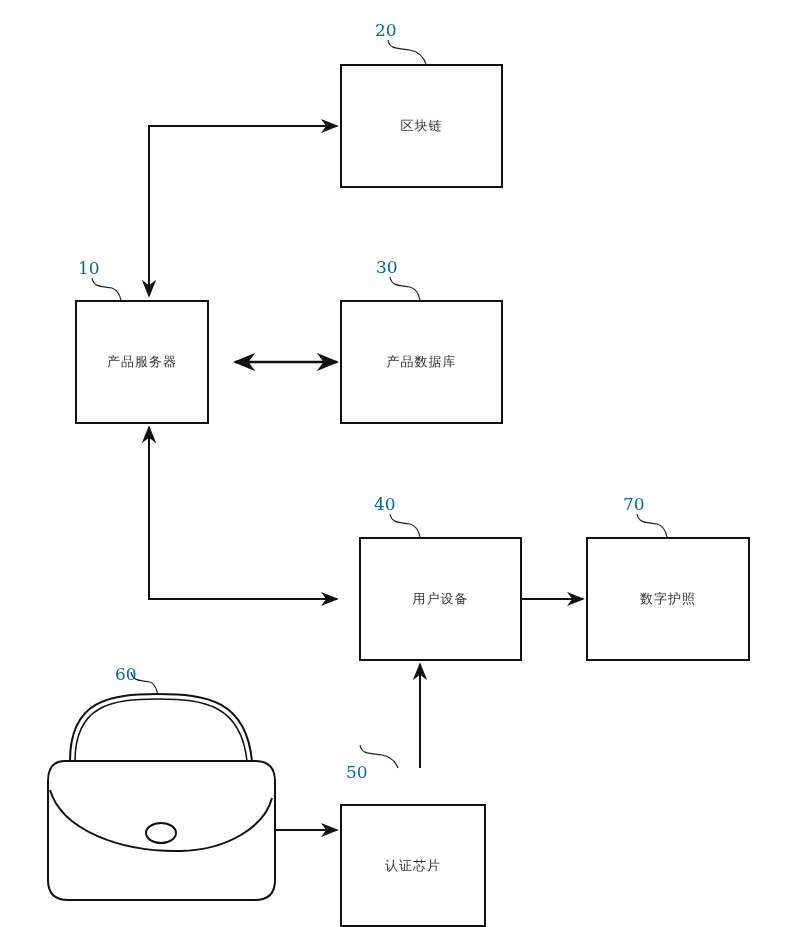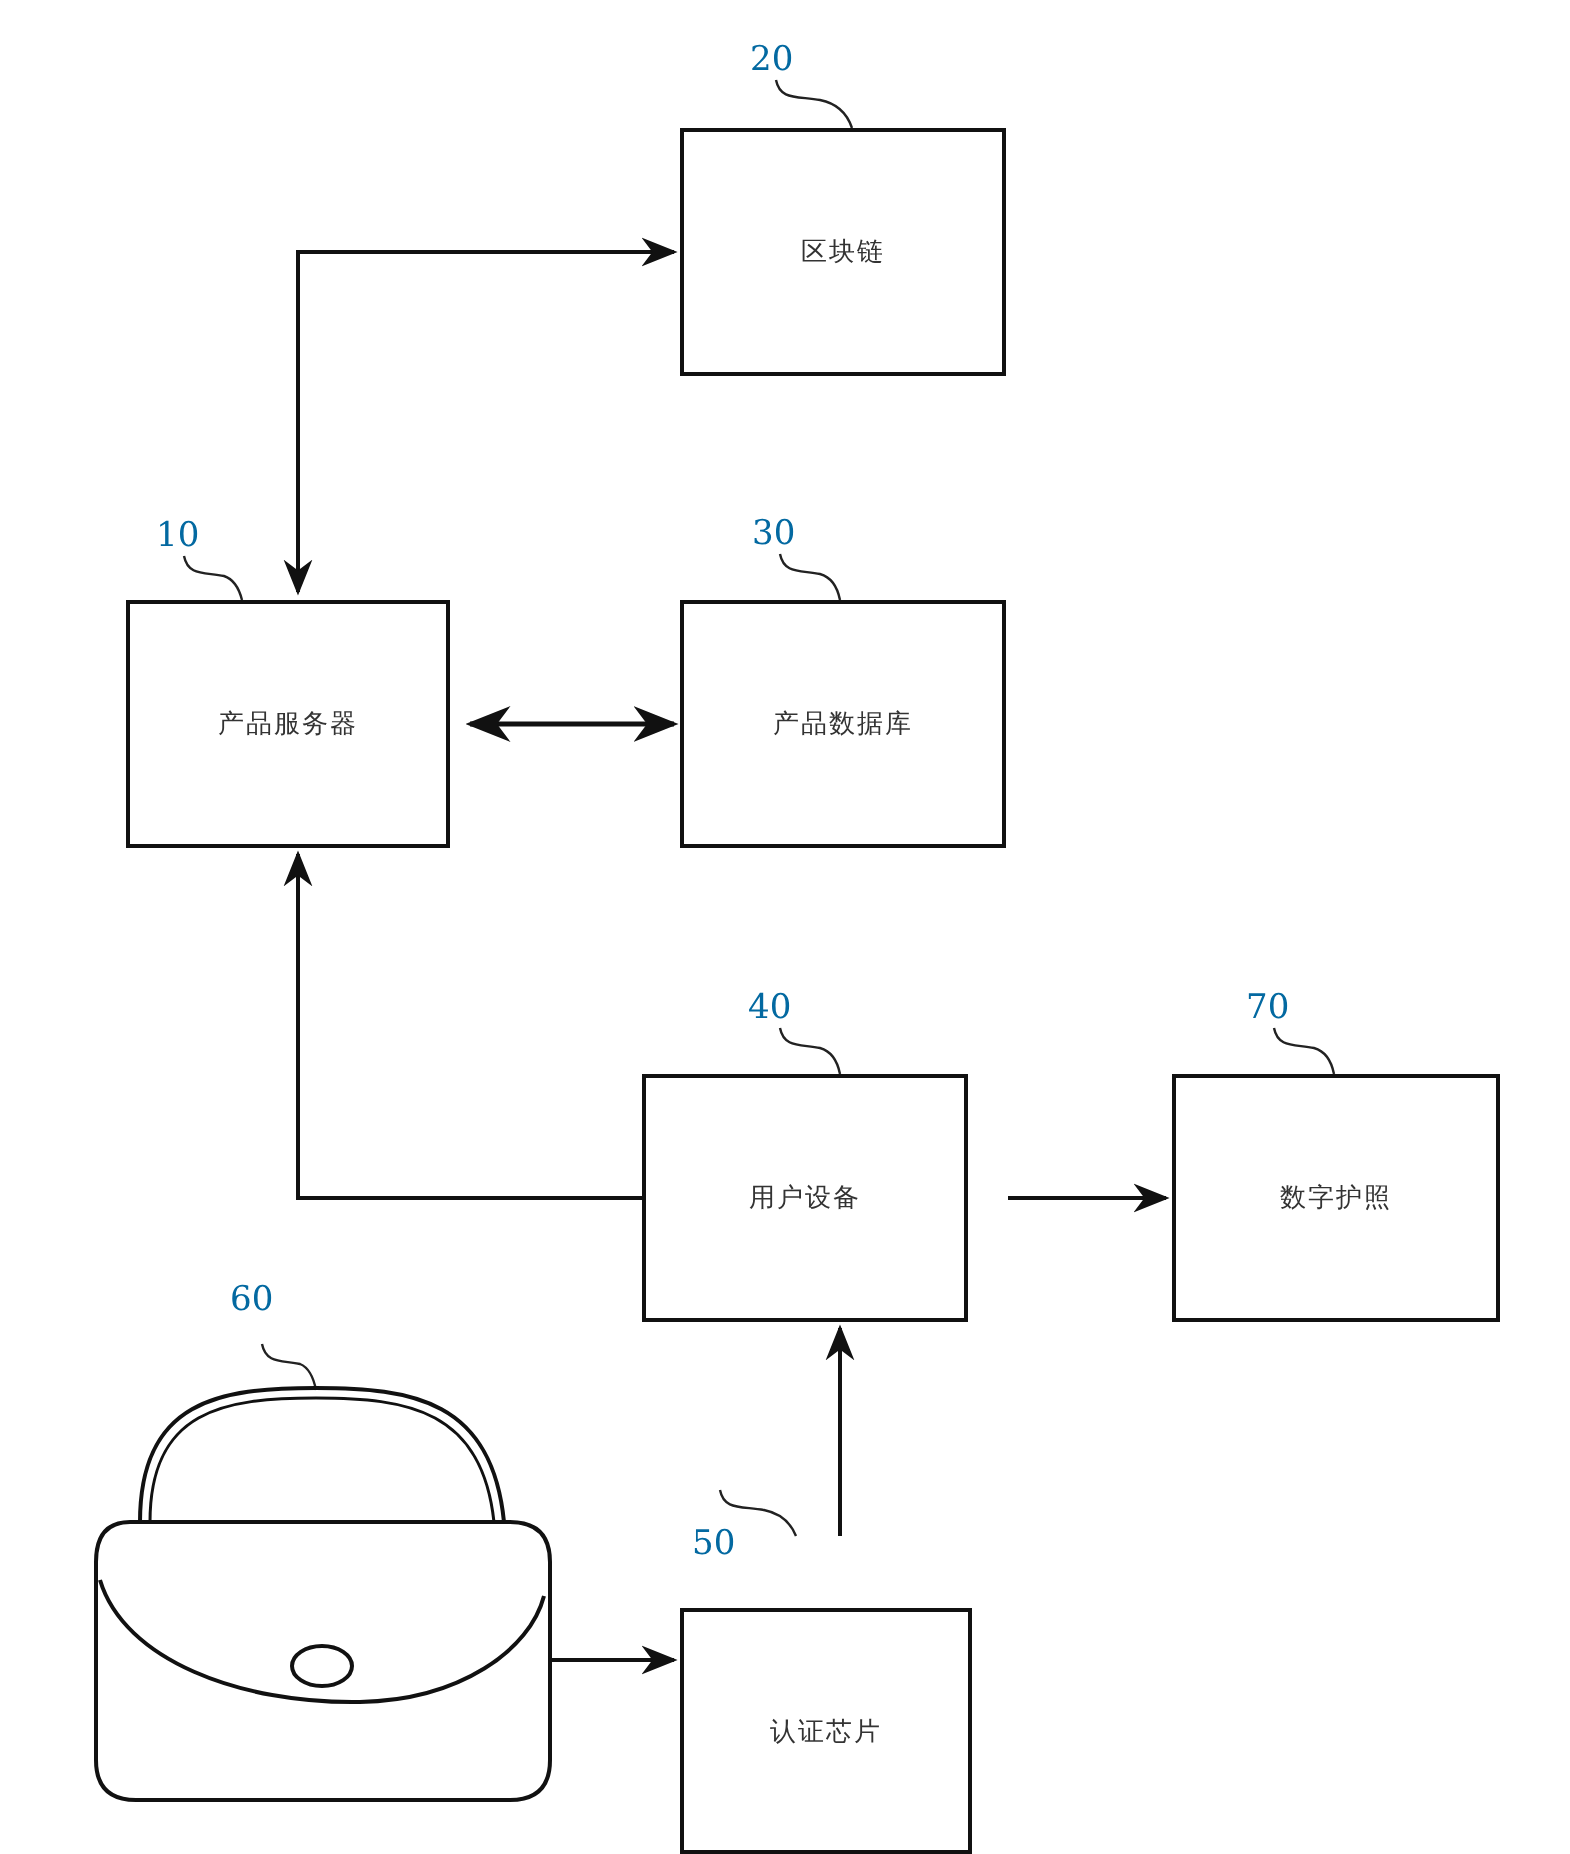--- a/index.html
+++ b/index.html
@@ -49,32 +49,32 @@
     <ellipse cx="161" cy="833" rx="15" ry="10" fill="#fff" stroke="#111" stroke-width="2"></ellipse>
   </g>
 </svg>
 
 <div class="ref" style="left:375px;top:20px;">20</div>
 <div class="ref" style="left:78px;top:258px;">10</div>
 <div class="ref" style="left:376px;top:257px;">30</div>
 <div class="ref" style="left:374px;top:494px;">40</div>
 <div class="ref" style="left:623px;top:494px;">70</div>
 <div class="ref" style="left:346px;top:725px;margin-top:37px;">50</div>
-<div class="ref" style="left:115px;top:640px;">60</div>
+<div class="ref" style="left:115px;top:664px;">60</div>
 
 <div class="box" style="left:340px;top:64px;width:163px;height:124px;">
   <span class="box-label">区块链</span>
 </div>
-<div class="box" style="left:63px;top:300px;width:162px;height:124px;">
+<div class="box" style="left:75px;top:300px;width:134px;height:124px;">
   <span class="box-label">产品服务器</span>
 </div>
 <div class="box" style="left:340px;top:300px;width:163px;height:124px;">
   <span class="box-label">产品数据库</span>
 </div>
-<div class="box" style="left:321px;top:537px;width:163px;height:124px;">
+<div class="box" style="left:359px;top:537px;width:163px;height:124px;">
   <span class="box-label">用户设备</span>
 </div>
 <div class="box" style="left:586px;top:537px;width:164px;height:124px;">
   <span class="box-label">数字护照</span>
 </div>
 <div class="box" style="left:340px;top:804px;width:146px;height:123px;">
   <span class="box-label">认证芯片</span>
 </div>
 
 </body></html>

